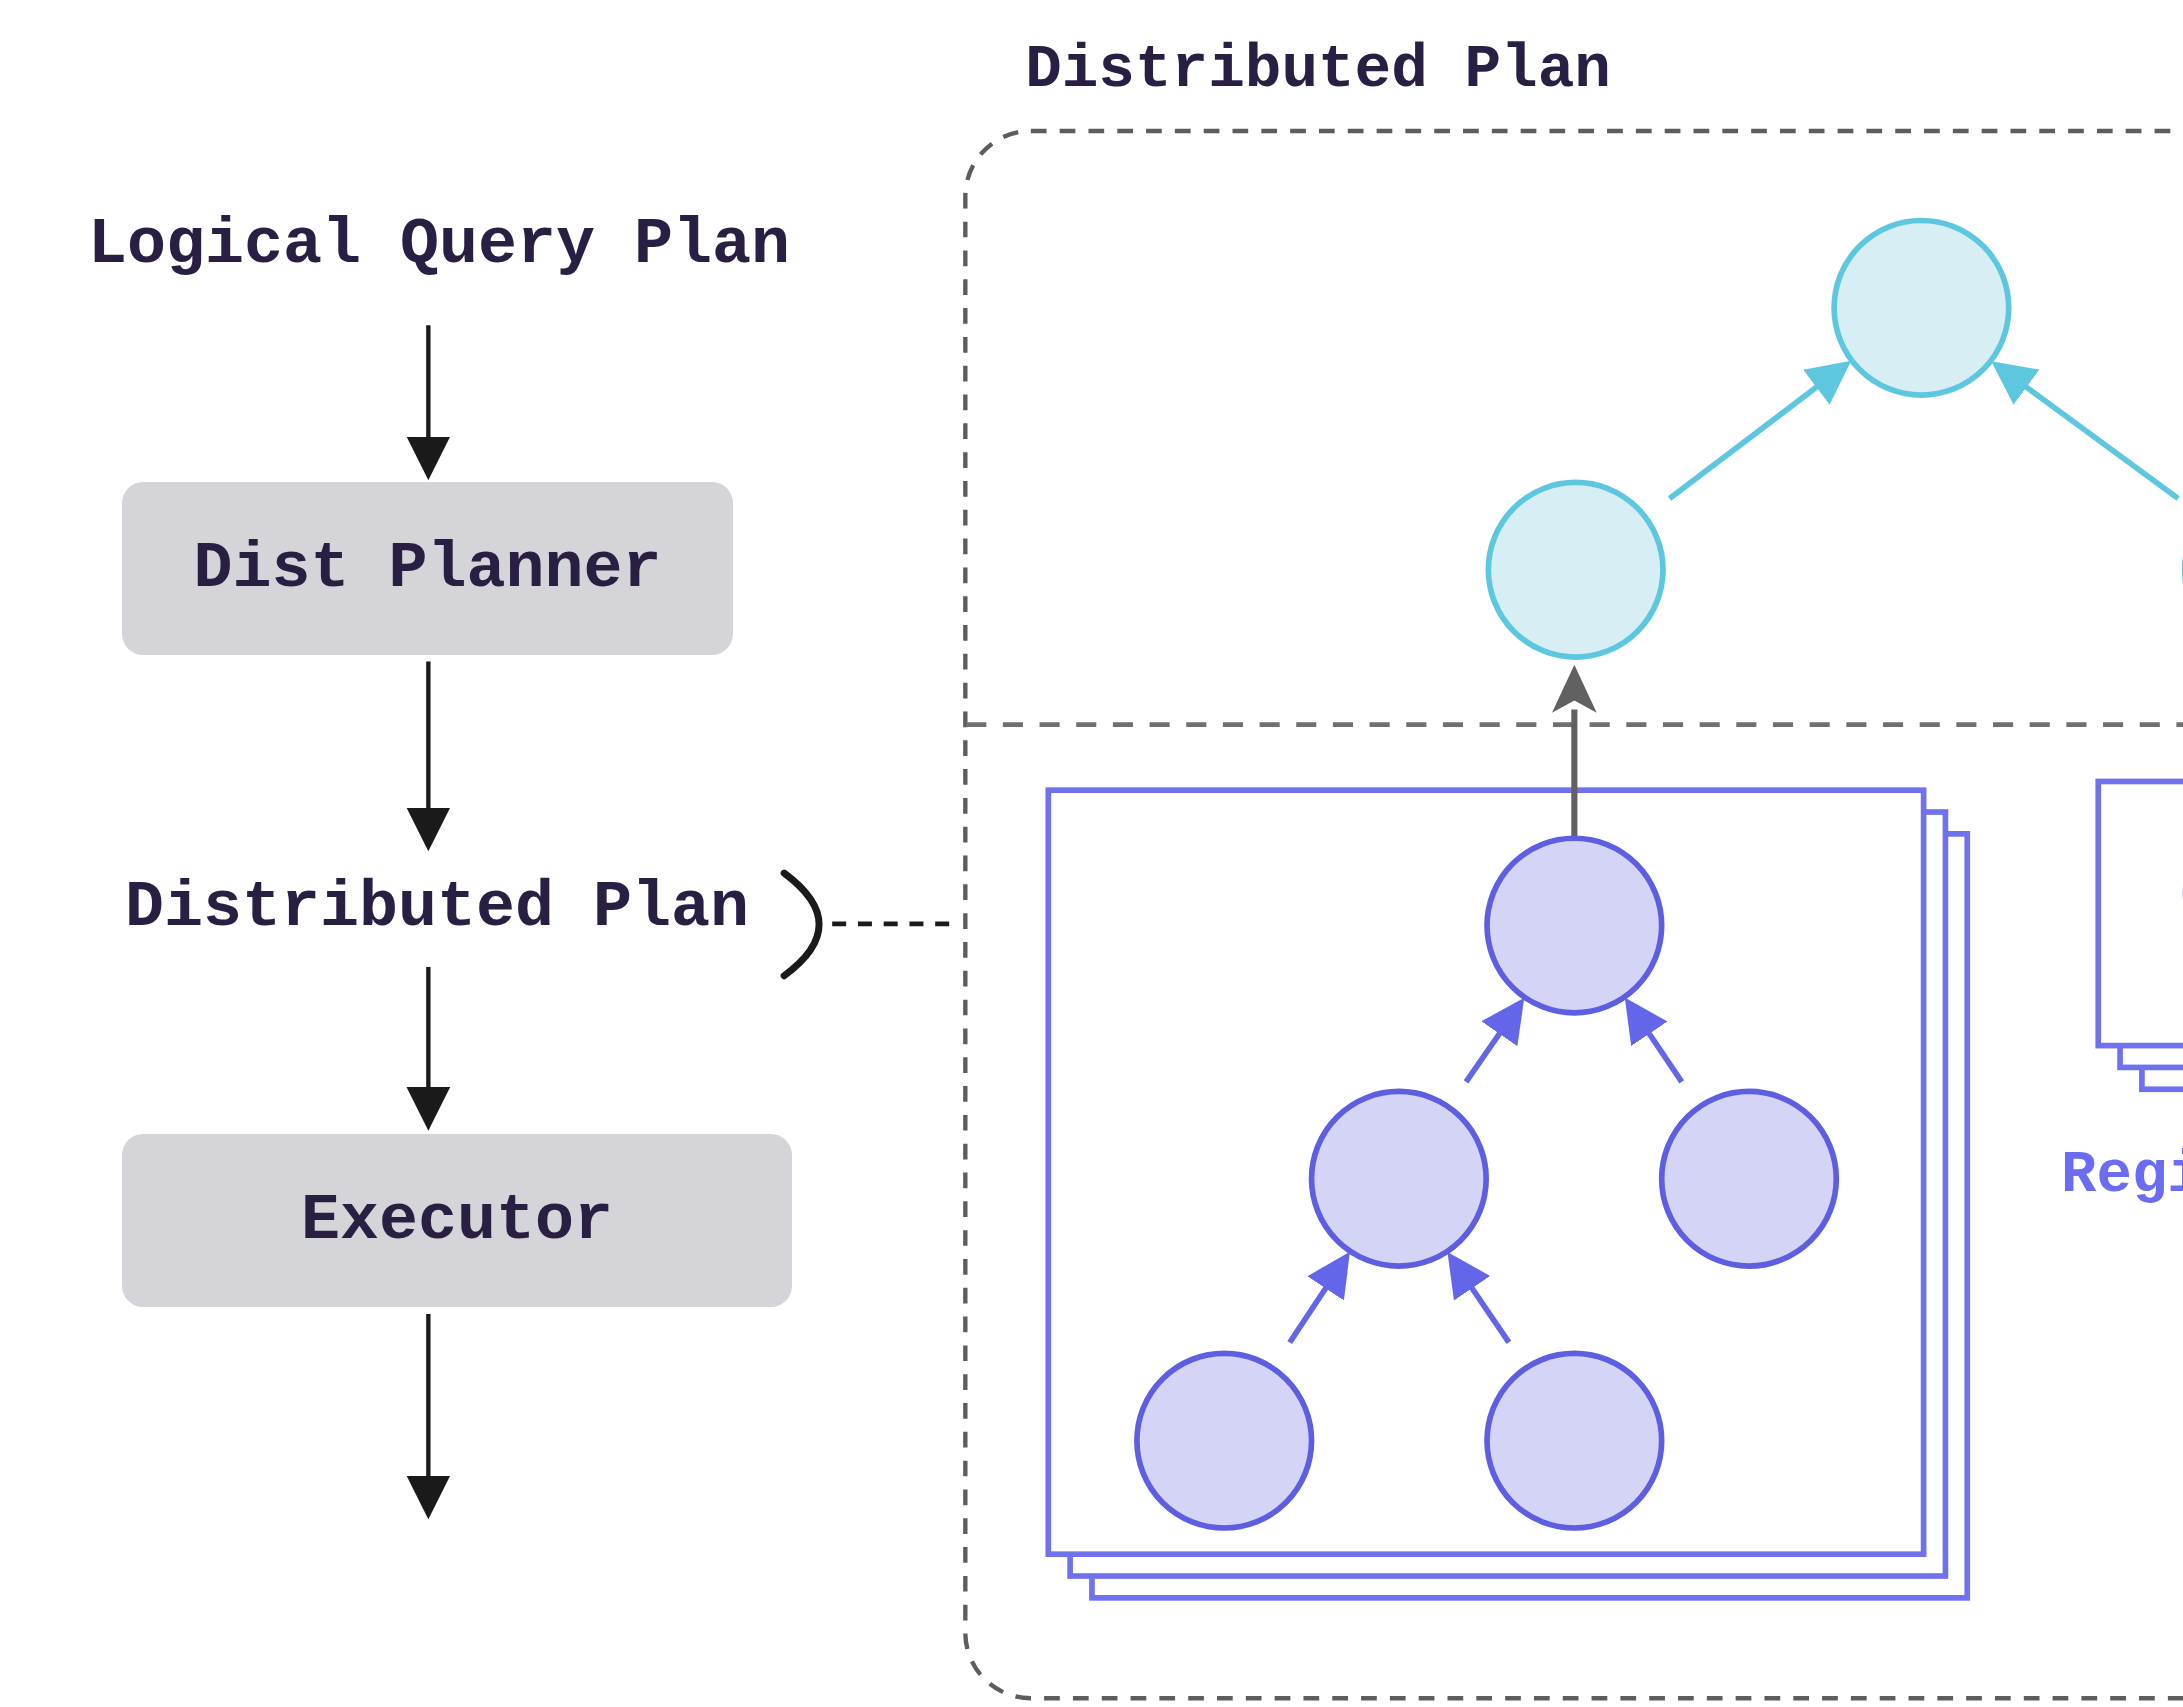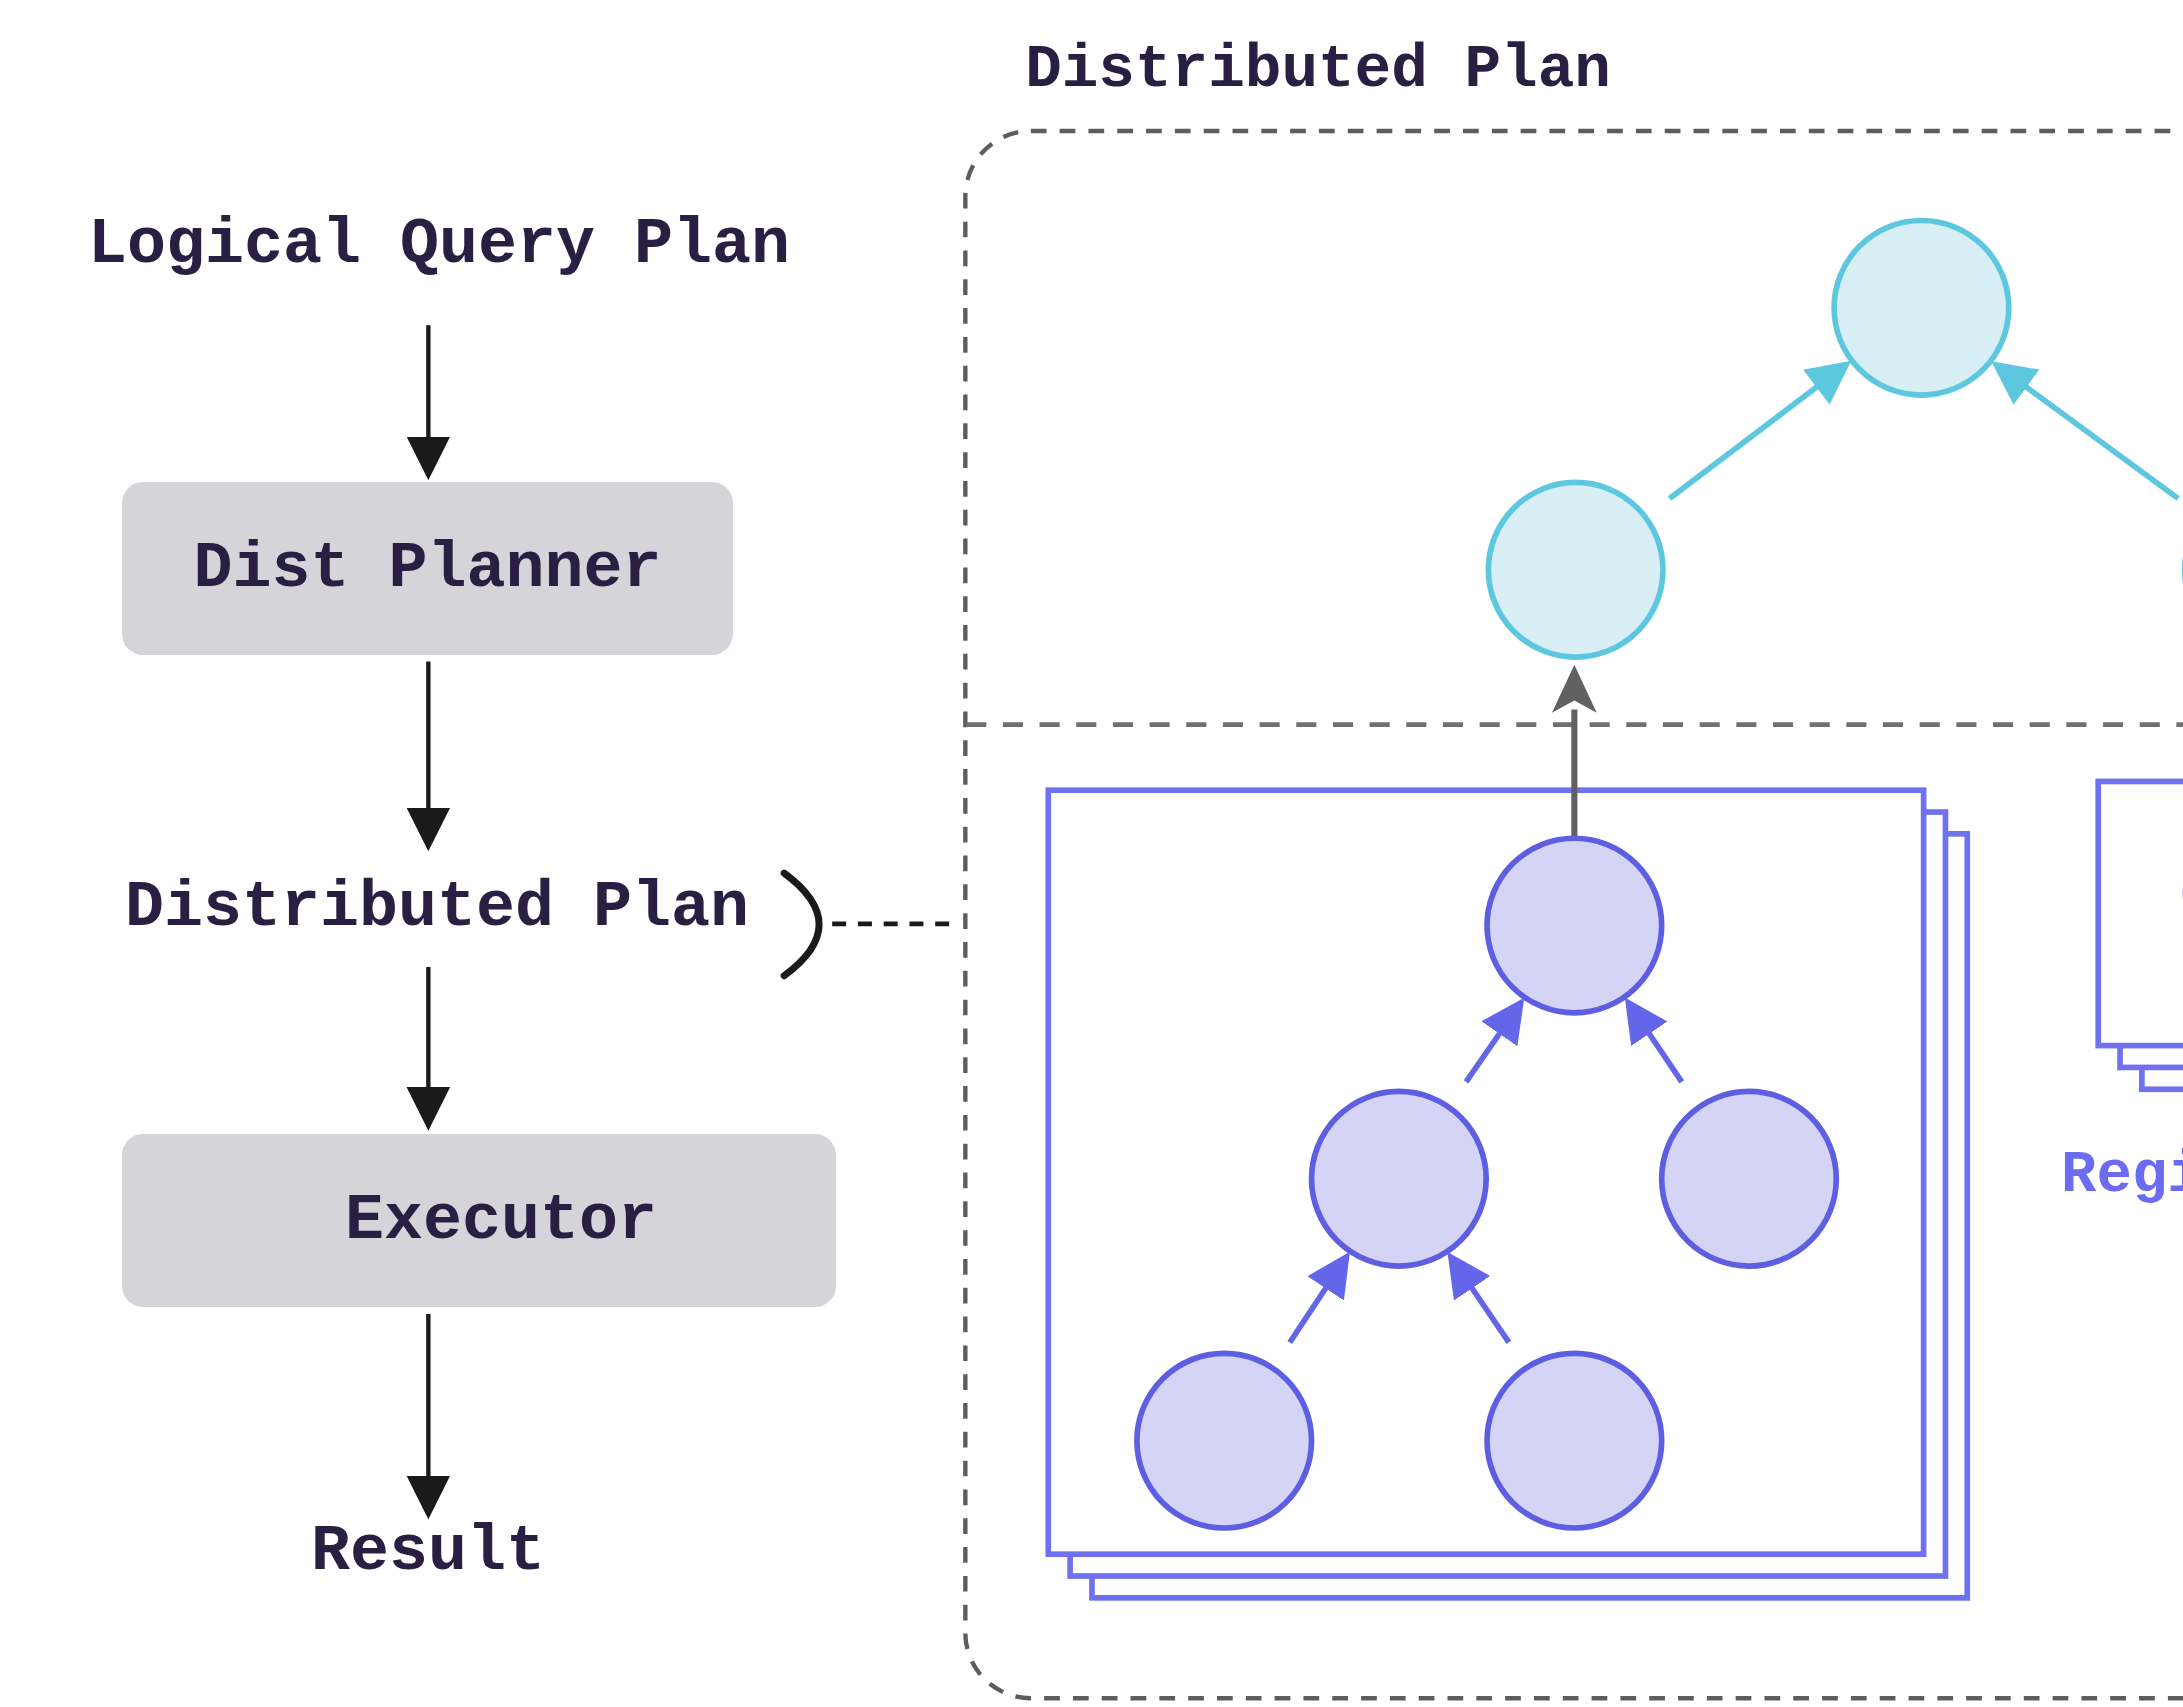--- a/index.html
+++ b/index.html
@@ -118,24 +118,23 @@
   </svg>
 
   <div class="lbl" style="left:428px;top:245px;margin-left:11px;">Logical Query Plan</div>
 
   <div class="gbox" style="left:122px;top:482px;width:611px;height:173px;">
     <span>Dist Planner</span>
   </div>
 
   <div class="lbl" style="left:437px;top:908px;">Distributed Plan</div>
 
-  <div class="gbox" style="left:122px;top:1134px;width:670px;height:173px;padding-left:44px;">
+  <div class="gbox" style="left:122px;top:1134px;width:670px;height:173px;">
     <span>Executor</span>
   </div>
 
-  <div class="lbl" style="left:428px;top:1552px;">Result</div>
 
   <div class="lbl title" style="left:1318px;top:69px;">Distributed Plan</div>
 
   <div class="lbl regions" style="left:2185px;top:1175px;">Regions</div>
 
 </div>
 
 
 </body></html>

